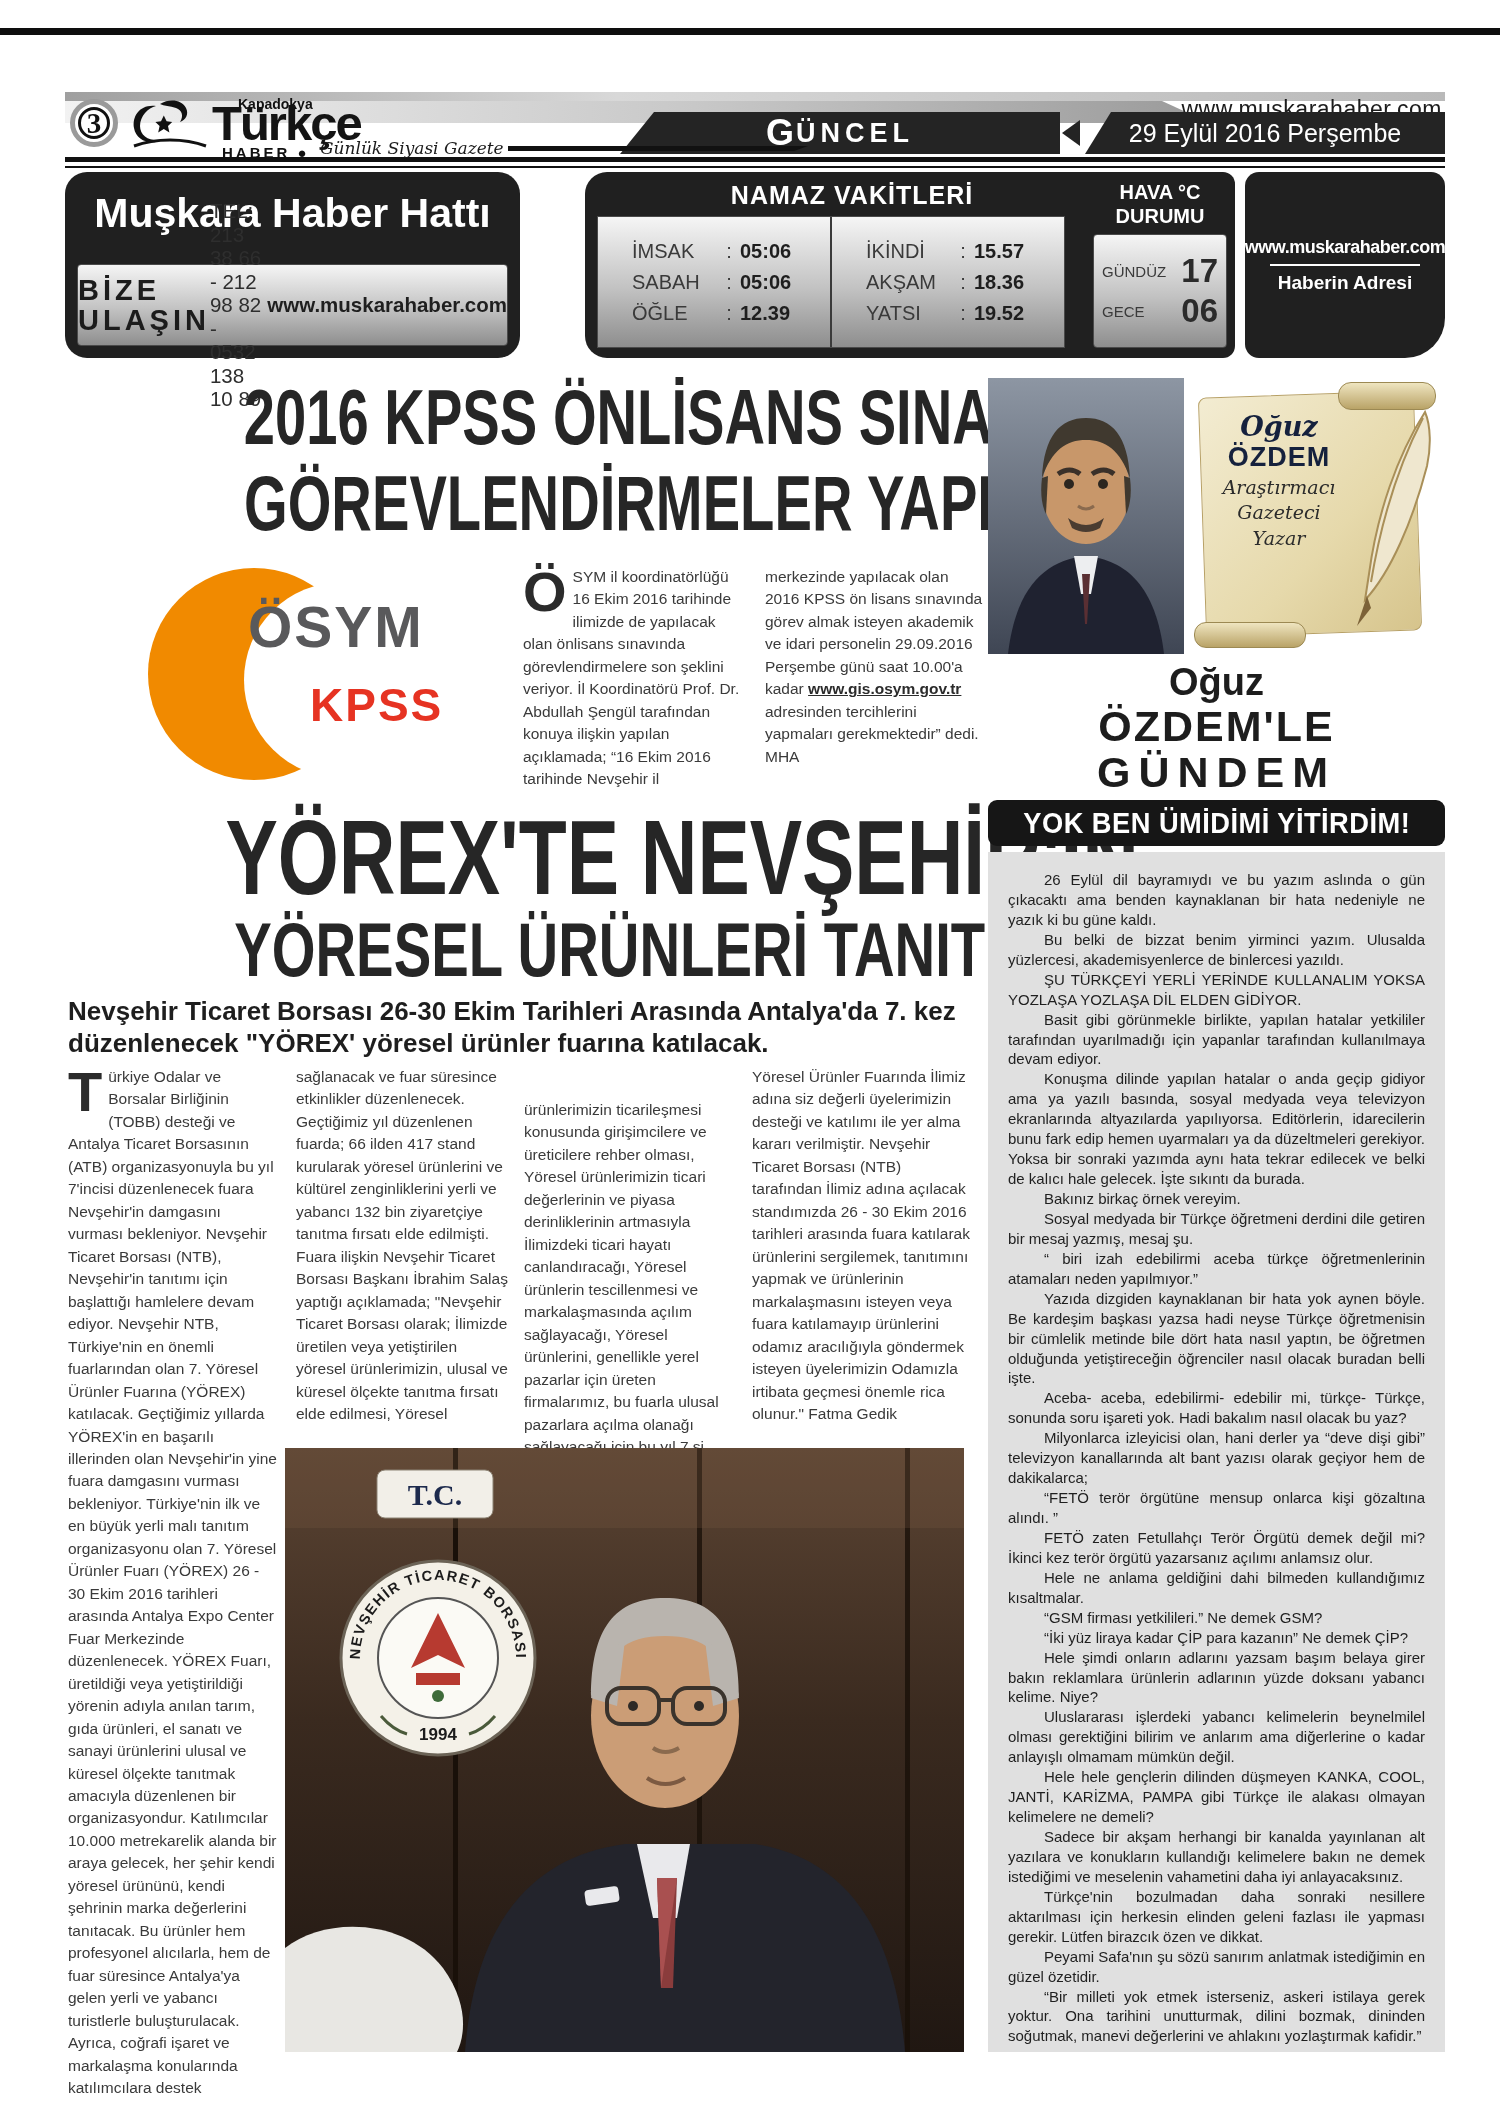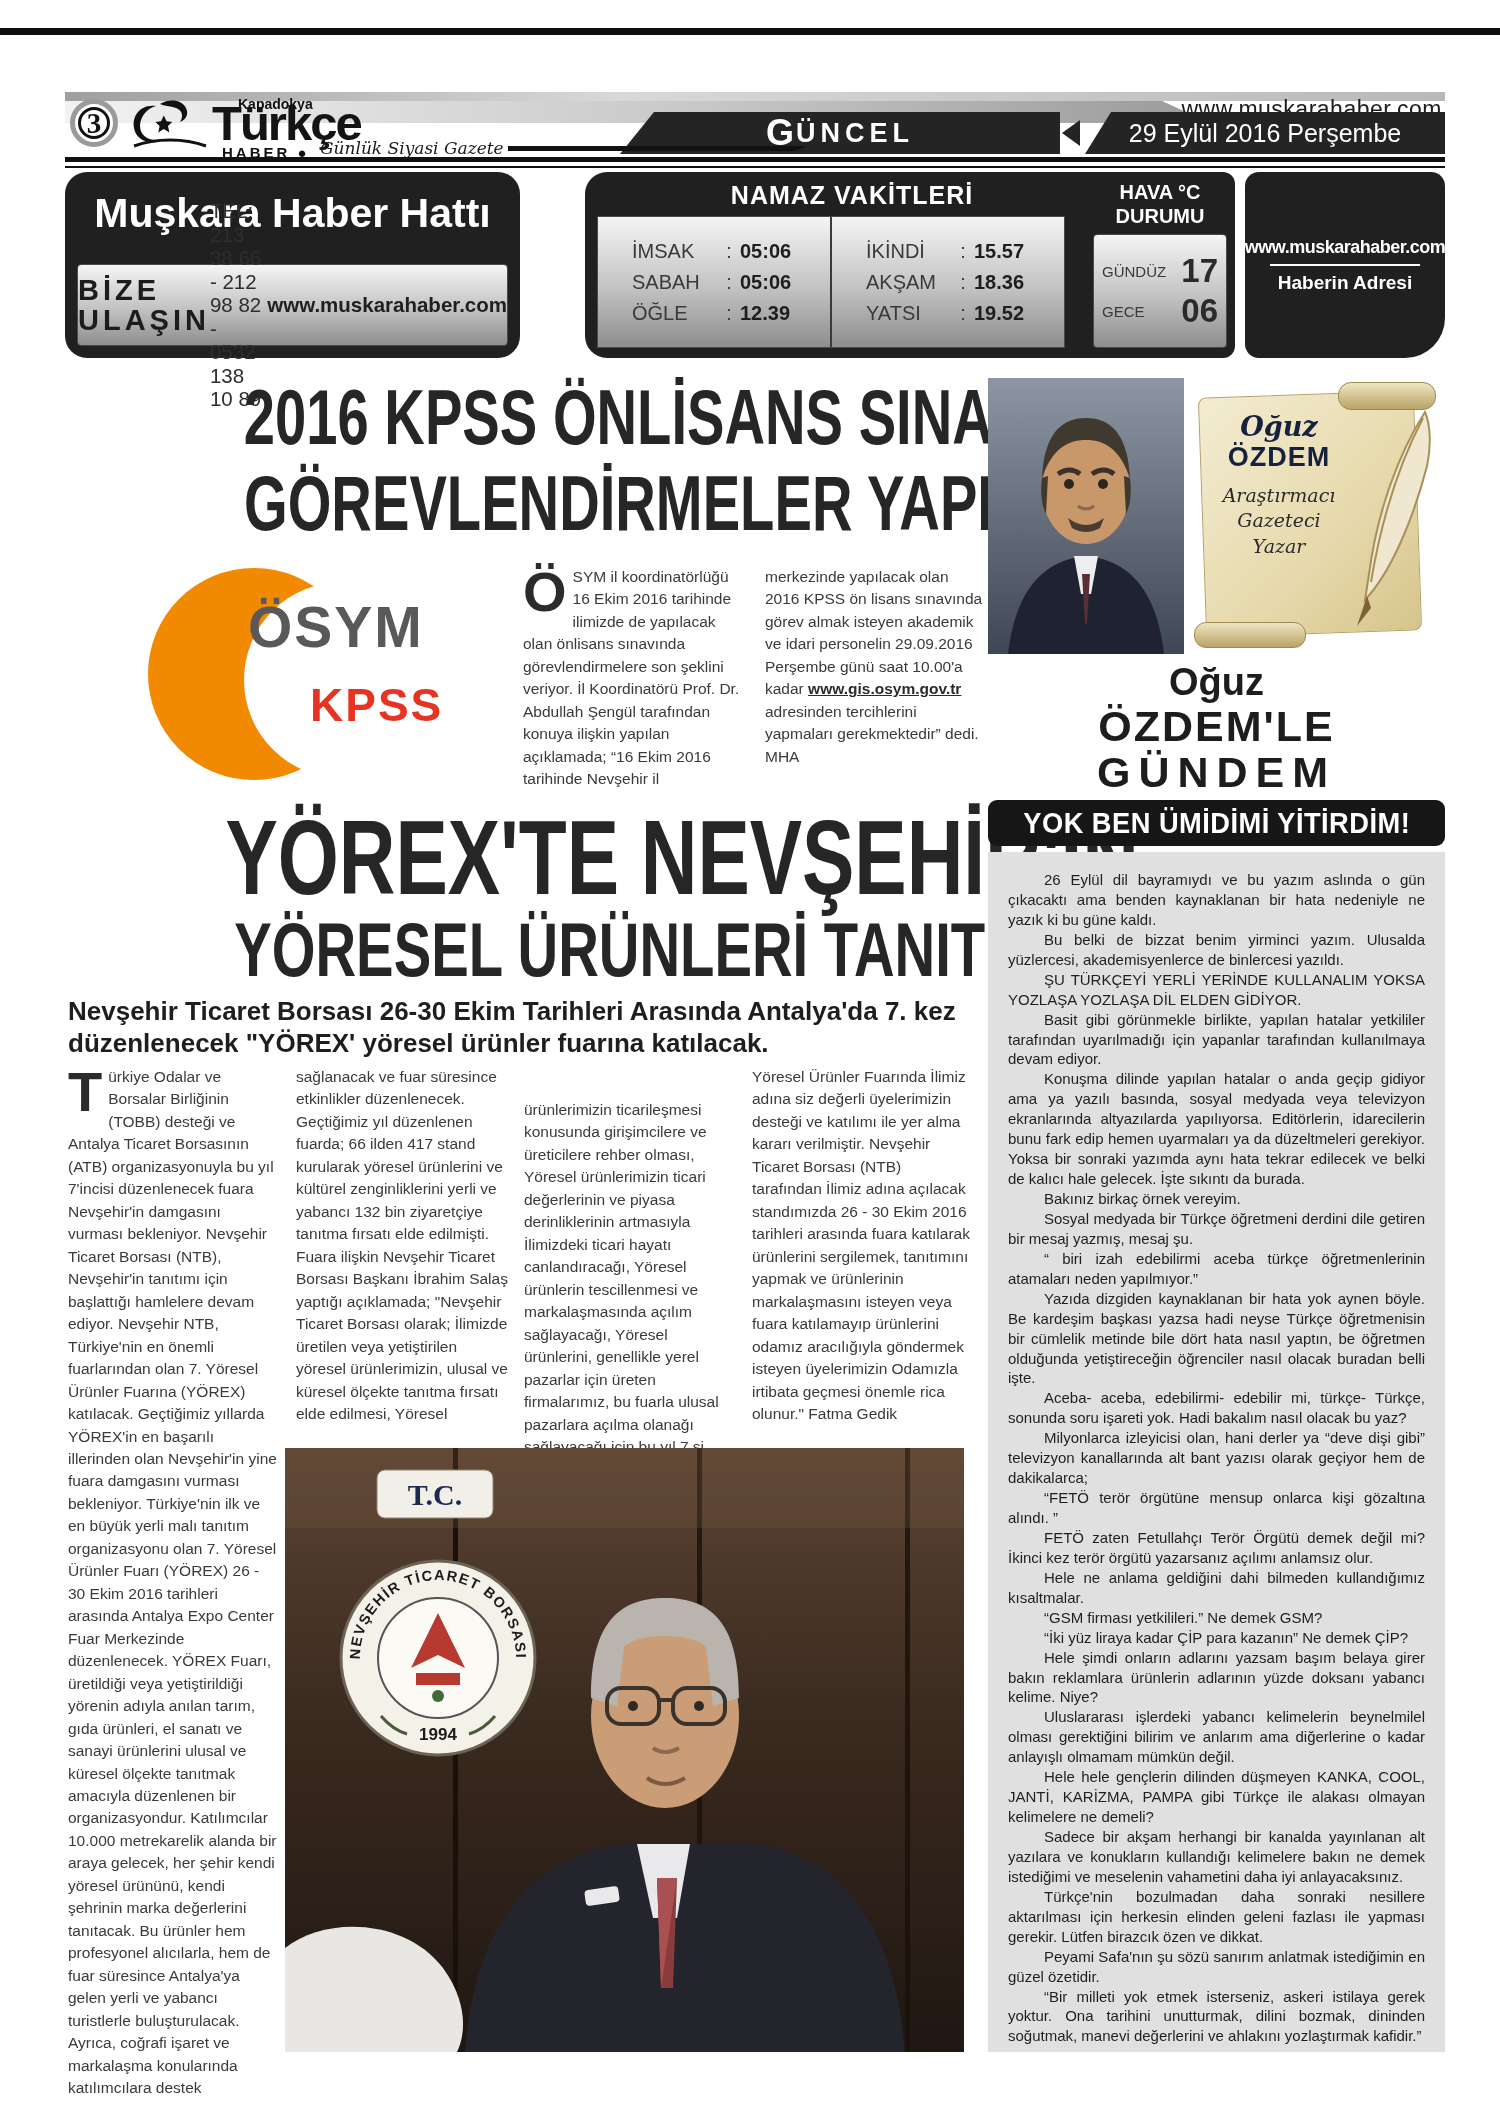--- a/index.html
+++ b/index.html
@@ -126,21 +126,21 @@
                background:linear-gradient(135deg,#f3ecd2,#e6d9ab 60%,#d6c48c);
                border:1px solid #b7a065;border-radius:8px;transform:rotate(-2deg);}
   .scroll-roll-t{position:absolute;left:150px;top:4px;width:96px;height:26px;border-radius:13px;
                background:linear-gradient(180deg,#efe5c0,#b9a367);border:1px solid #9c8953;}
   .scroll-roll-b{position:absolute;left:6px;top:244px;width:110px;height:24px;border-radius:12px;
                background:linear-gradient(180deg,#efe5c0,#b9a367);border:1px solid #9c8953;}
   .scroll-text{position:absolute;left:16px;top:34px;width:150px;text-align:center;}
   .scroll-name1{font-family:"DejaVu Serif",serif;font-style:italic;font-weight:bold;
                 font-size:27px;color:#15213d;line-height:1.1;}
   .scroll-name2{font-size:27px;font-weight:900;color:#15213d;letter-spacing:1px;line-height:1.15;}
-  .scroll-roles{margin-top:10px;font-family:"DejaVu Serif",serif;font-style:italic;
+  .scroll-roles{margin-top:2px;font-family:"DejaVu Serif",serif;font-style:italic;
                 font-size:19px;color:#2b2b2b;line-height:1.35;}
   .feather{position:absolute;right:2px;top:26px;width:96px;height:230px;}
 
   .col-title{left:988px;top:662px;width:457px;text-align:center;color:#1d1d1d;line-height:1.08;}
   .ct1{font-size:38px;font-weight:bold;}
   .ct2{font-size:43px;font-weight:800;letter-spacing:2px;}
   .ct3{font-size:43px;font-weight:800;letter-spacing:8px;}
   .col-banner{left:988px;top:800px;width:457px;height:46px;background:#161616;border-radius:9px;
               color:#fff;display:flex;align-items:center;justify-content:center;}
   .col-banner .t{font-size:29px;font-weight:800;letter-spacing:.5px;transform:scaleX(.94);}

